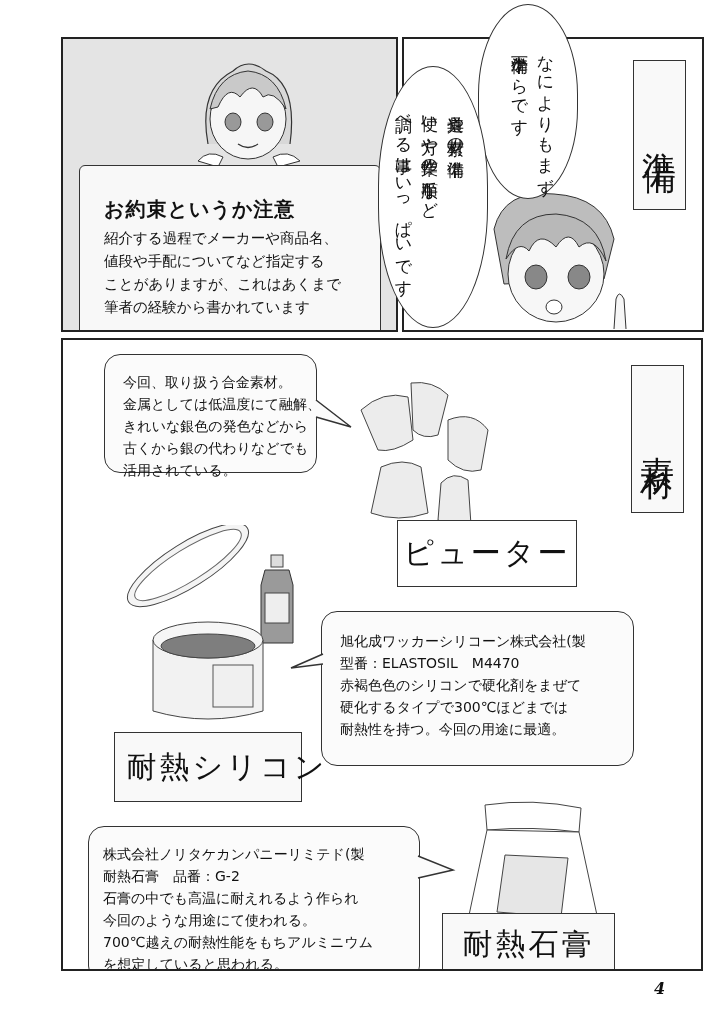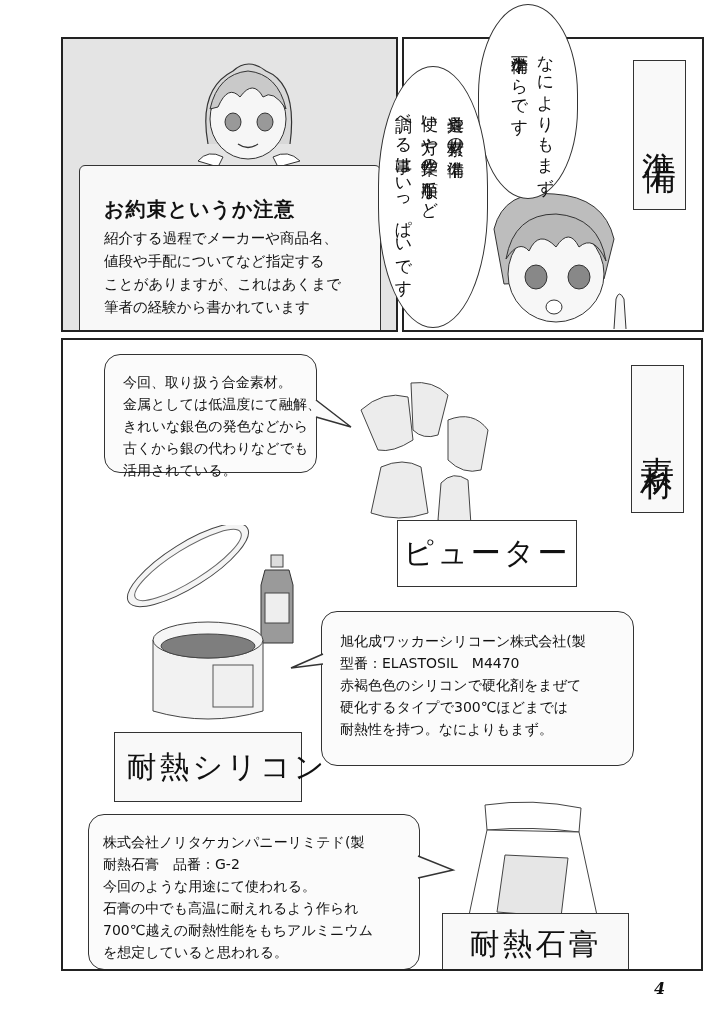--- a/index.html
+++ b/index.html
@@ -114,42 +114,42 @@
 
   <div class="label-box" style="left:51px; top:392px; width:188px; height:70px; display:flex; align-items:center; justify-content:center;padding-left:38px;">
     <span class="big-label">耐熱シリコン</span>
   </div>
 
   <div class="bubble" style="left:258px; top:271px; width:313px; height:155px; padding:18px 4px 0 18px;">
     <p>旭化成ワッカーシリコーン株式会社(製</p>
     <p>型番：ELASTOSIL　M4470</p>
     <p>赤褐色色のシリコンで硬化剤をまぜて</p>
     <p>硬化するタイプで300℃ほどまでは</p>
-    <p>耐熱性を持つ。なによりもまず。</p>
+    <p>耐熱性を持つ。今回の用途に最適。</p>
   </div>
   <svg class="abs" style="left:226px; top:312px;" width="36" height="30">
     <path d="M34 2 L2 16 L34 12" fill="#fbfbfb" stroke="#333" stroke-width="1.5"></path>
   </svg>
 
-  <div class="bubble" style="left:25px; top:474px; width:332px; height:156px; padding:16px 0 0 14px;">
+  <div class="bubble" style="left:25px; top:486px; width:332px; height:156px; padding:16px 0 0 14px;">
     <p>株式会社ノリタケカンパニーリミテド(製</p>
     <p>耐熱石膏　品番：G-2</p>
+    <p>石膏の中でも高温に耐えれるよう作られ</p>
     <p>今回のような用途にて使われる。</p>
-    <p>石膏の中でも高温に耐えれるよう作られ</p>
     <p>700℃越えの耐熱性能をもちアルミニウム</p>
     <p>を想定していると思われる。</p>
   </div>
   <svg class="abs" style="left:354px; top:510px;" width="40" height="40">
     <path d="M1 6 L36 20 L1 28" fill="#fbfbfb" stroke="#333" stroke-width="1.5"></path>
   </svg>
 
   <svg class="abs" style="left:400px; top:460px;" width="140" height="120" viewBox="0 0 140 120">
     <path d="M22 5 Q70 -2 118 8 L116 32 Q70 26 24 30 Z" fill="#fff" stroke="#444"></path>
     <path d="M24 30 L5 120 L135 120 L116 32 Z" fill="#fff" stroke="#444"></path>
     <path d="M42 55 L105 58 L98 117 L34 112 Z" fill="#e6e6e6" stroke="#444"></path>
   </svg>
 
-  <div class="label-box" style="left:379px; top:573px; width:187px; height:63px; display:flex; align-items:center; justify-content:center;">
+  <div class="label-box" style="left:379px; top:573px; width:173px; height:63px; display:flex; align-items:center; justify-content:center;">
     <span class="big-label">耐熱石膏</span>
   </div>
 </div>
 
 <div class="abs" style="left:654px; top:979px; font-size:16px; font-weight:bold; font-style:italic; font-family:'DejaVu Serif', serif;">4</div>
 
 </body></html>

